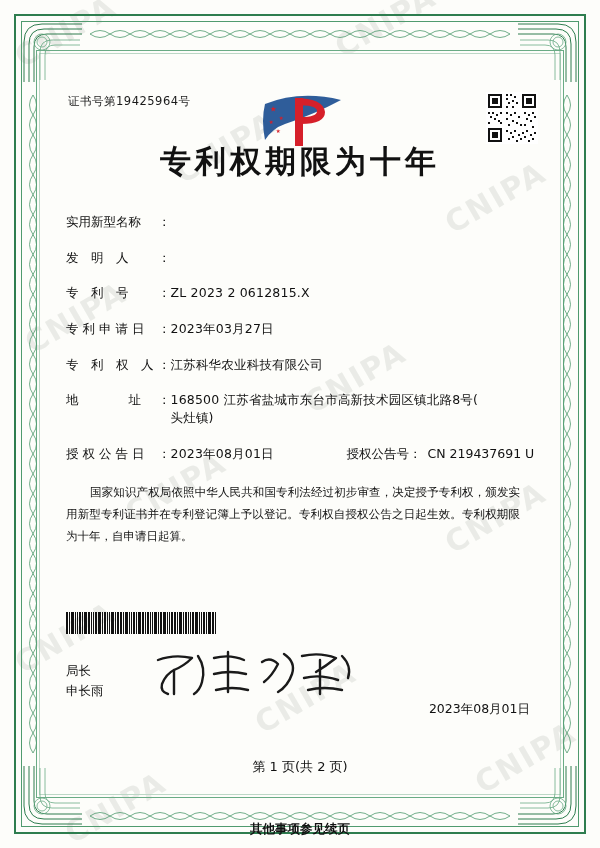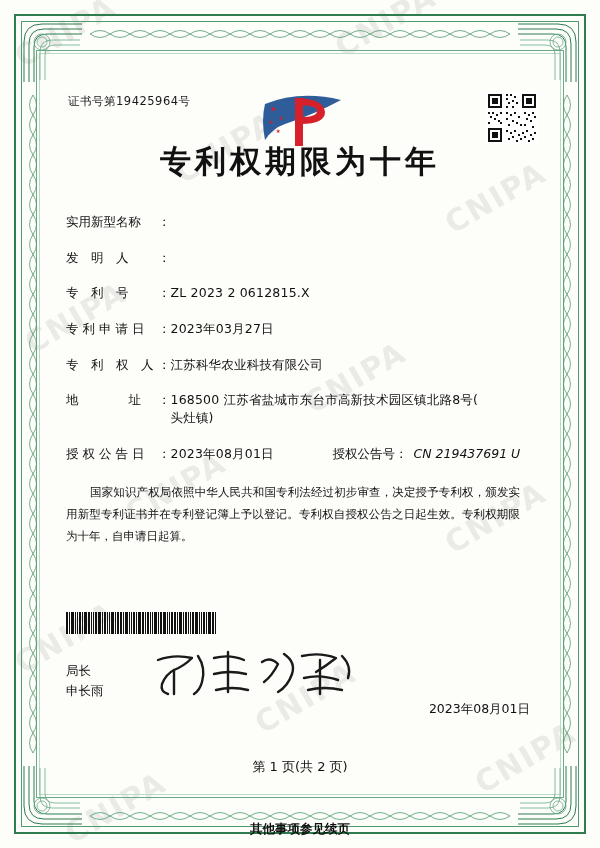--- a/index.html
+++ b/index.html
@@ -157,27 +157,26 @@
   }
   .fvalue {
     flex: 1 1 auto;
     letter-spacing: .2px;
   }
   .fvalue .l2 { display: block; }
 
   .frow.dual .fvalue { flex: 0 0 150px; }
   .frow.dual .flabel2 {
     flex: 0 0 auto;
-    margin-left: 12px;
+    margin-left: 26px;
     white-space: nowrap;
   }
   .frow.dual .fvalue2 {
     flex: 1 1 auto;
     margin-left: 6px;
-    font-style: italic;
   }
 
   .para {
     margin-top: 6px;
     margin-left: 14px;
     margin-right: 28px;
     font-size: 11.5px;
     line-height: 1.95;
     color: #111;
     text-align: justify;

